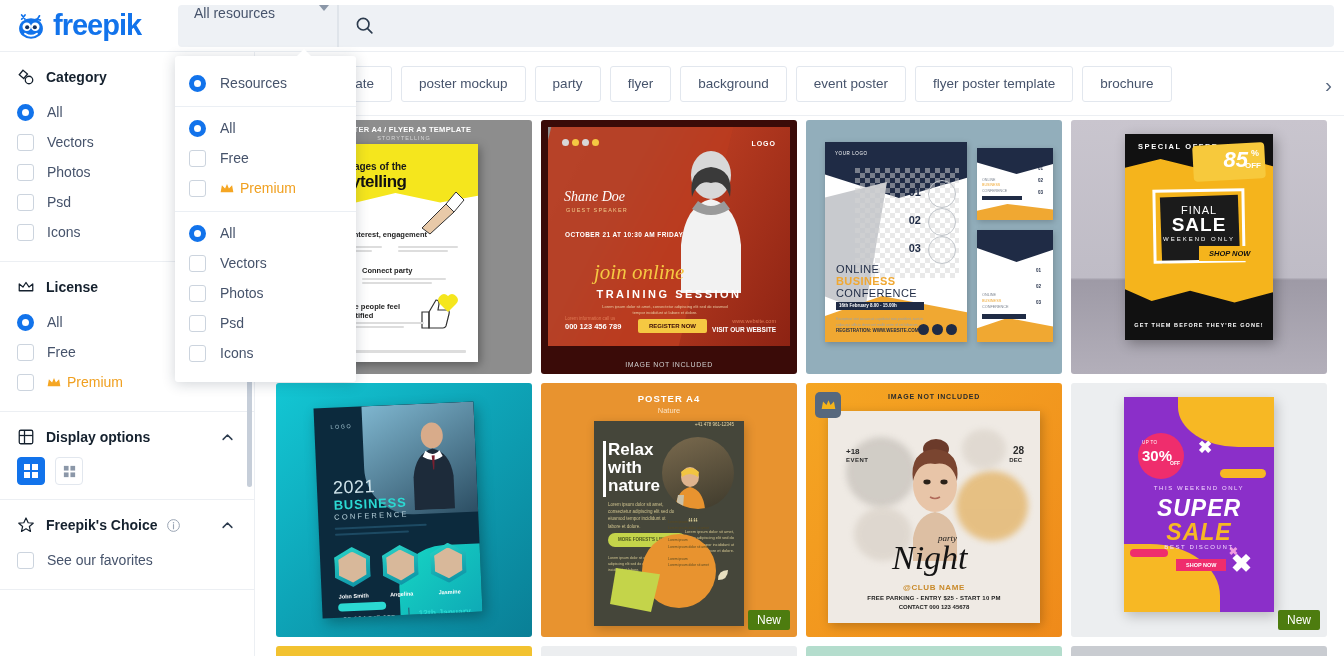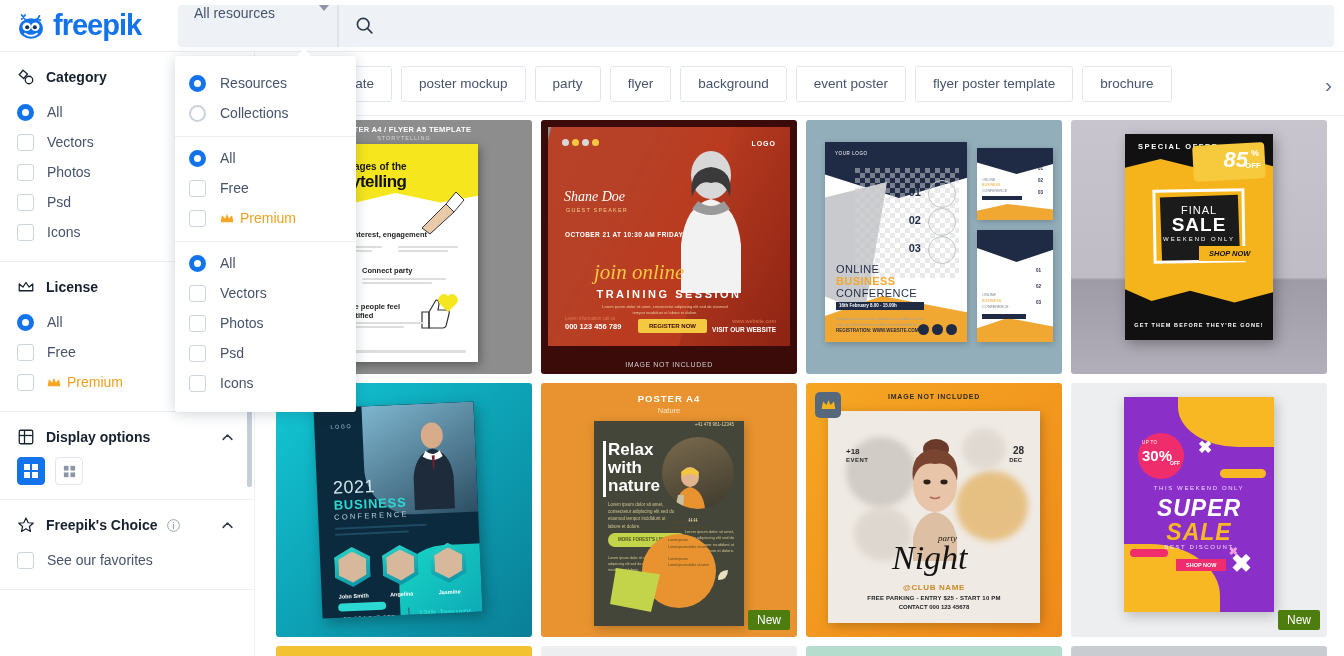--- a/index.html
+++ b/index.html
@@ -826,24 +826,20 @@
 
     <div class="sb-scroll"></div>
   </div>
 
   <div class="dropdown">
     <div class="dd-group">
       <div class="dd-opt">
         <span class="radio on"></span>
         <span class="cap">Resources</span>
       </div>
-      <div class="dd-opt">
-        <span class="radio off"></span>
-        <span class="cap">Collections</span>
-      </div>
     </div>
 
     <div class="dd-group">
       <div class="dd-opt">
         <span class="radio on"></span>
         <span class="cap">All</span>
       </div>
       <div class="dd-opt">
         <span class="cbox"></span>
         <span class="cap">Free</span>

